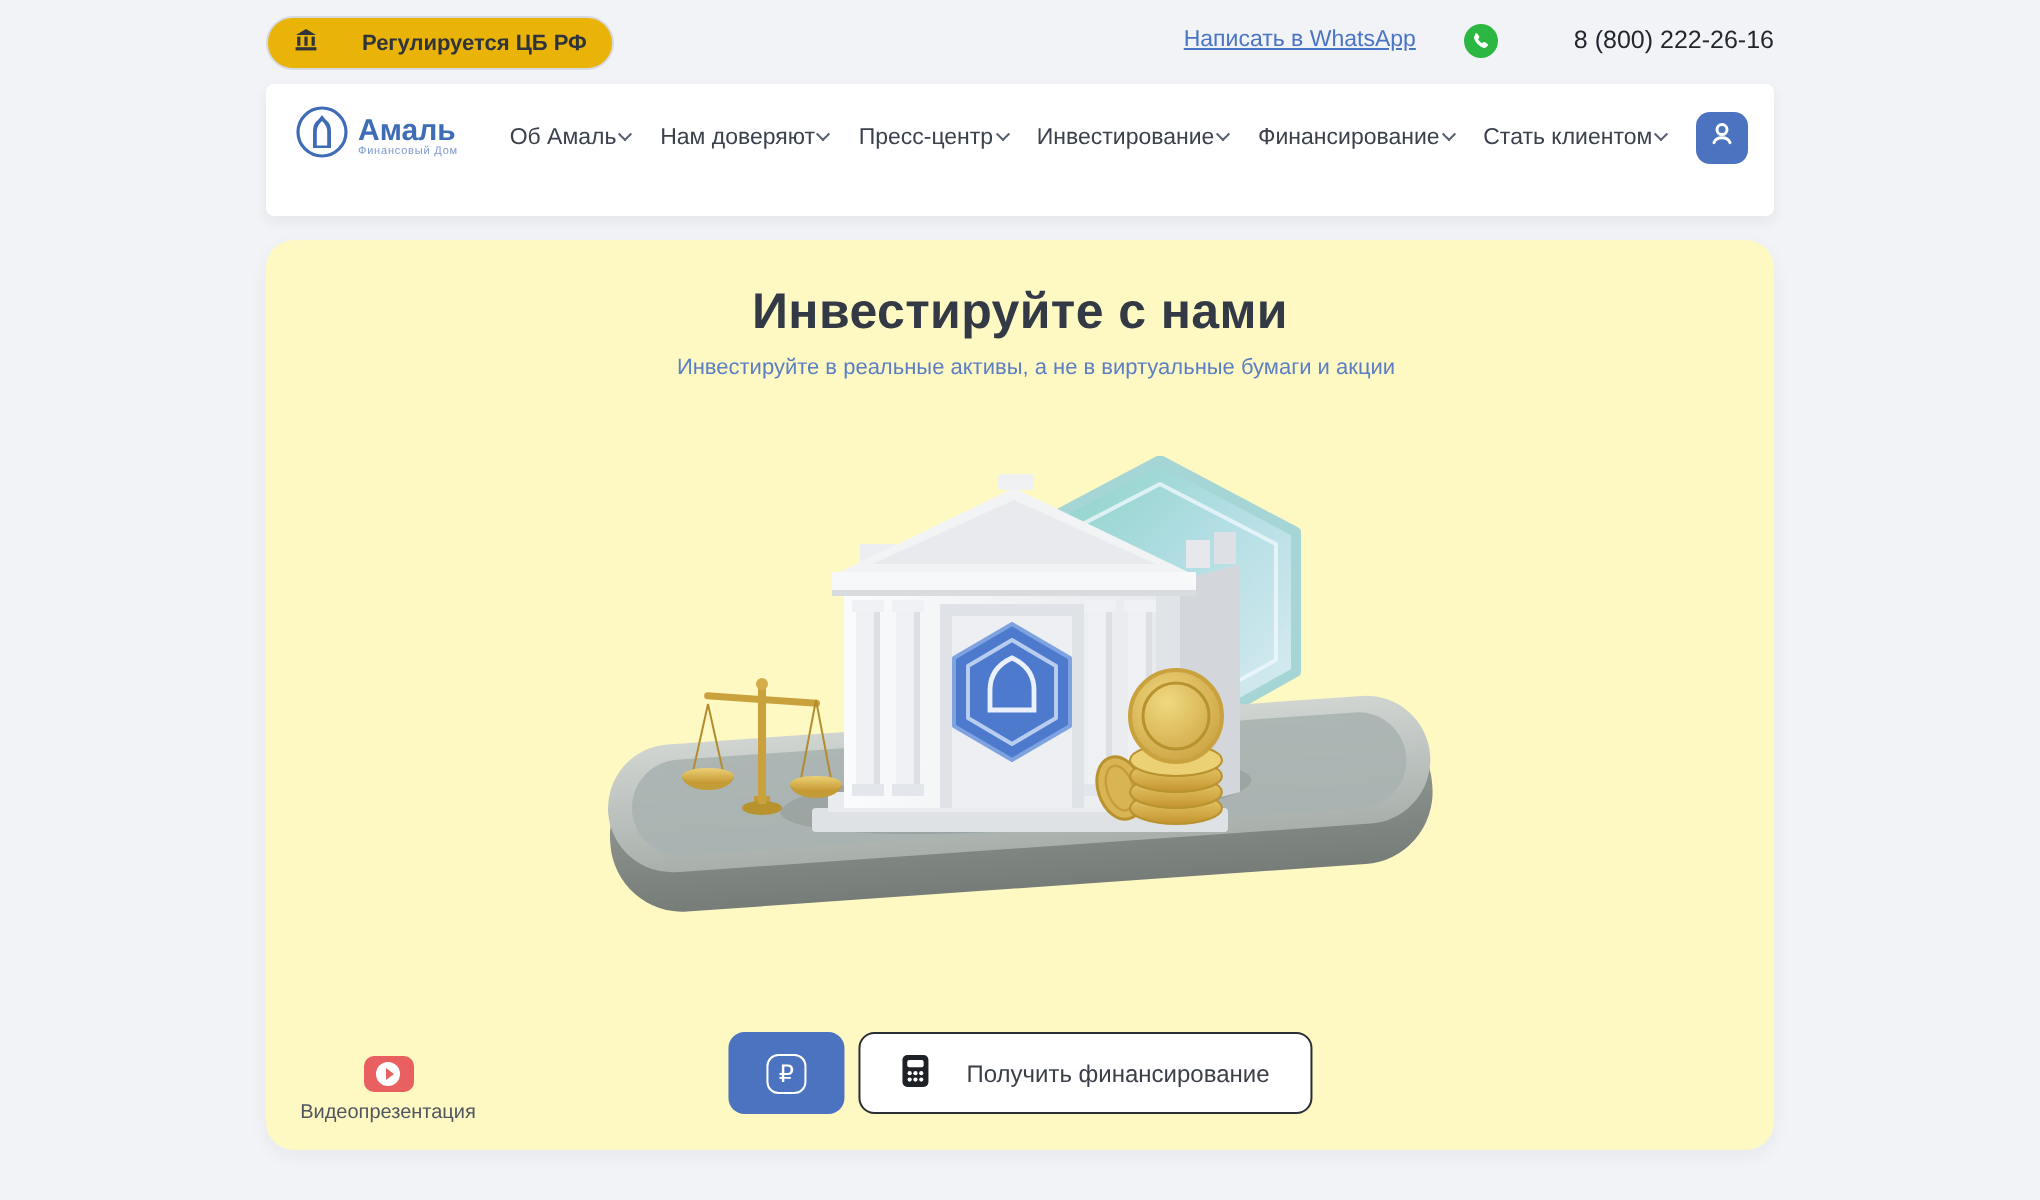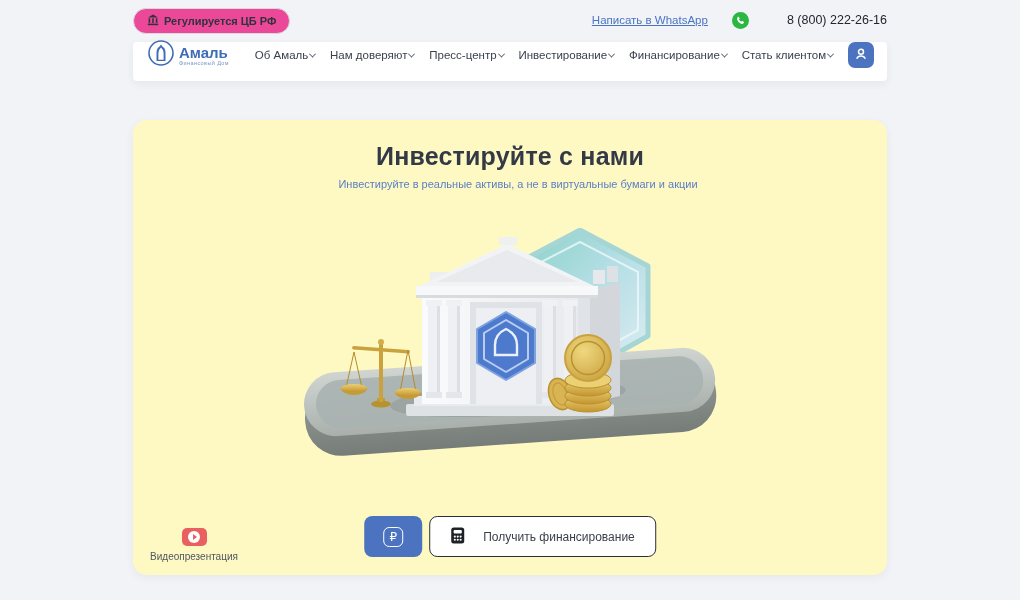--- a/index.html
+++ b/index.html
@@ -2,30 +2,30 @@
 <html><head>
 <meta charset="utf-8">
 <style>
   * { margin:0; padding:0; box-sizing:border-box; }
   html,body { width:1020px; height:600px; overflow:hidden;
     font-family:"Liberation Sans","DejaVu Sans",sans-serif;
     background:#f1f3f6; color:#343b47; }
 
   
   .topbar { position:absolute; left:0; top:0; width:1020px; height:40px; }
-  .reg-badge { position:absolute; left:133px; top:8px; display:inline-flex; align-items:center; gap:5px;
-    padding:5px 13px; border:1px solid #d6d9de; border-radius:14px; background:#ec4899;
+  .reg-badge { position:absolute; left:133px; top:8px; display:inline-flex; align-items:center; gap:22px;
+    padding:5px 13px; border:1px solid #d6d9de; border-radius:14px; background:#eab308;
     font-size:11px; font-weight:bold; color:#2e333c; cursor:pointer; }
   .top-right { position:absolute; right:133px; top:0; height:40px; display:flex; align-items:center; gap:24px; }
   .wa-link { font-size:11.5px; color:#4a74c4; text-decoration:underline; cursor:pointer; }
   .wa-icon { display:inline-flex; cursor:pointer; }
   .phone { font-size:12.5px; color:#22262e; font-weight:500; margin-left:14px; }
 
   
-  .nav-card { position:absolute; left:133px; top:42px; width:754px; height:39px; background:#fff;
+  .nav-card { position:absolute; left:133px; top:42px; width:754px; height:66px; background:#fff;
     border-radius:4px; box-shadow:0 3px 8px rgba(30,40,60,.06);
     display:flex; align-items:center; padding:0 13px 13px 15px; }
   .logo { display:flex; align-items:center; gap:5px; cursor:pointer; min-width:92px; }
   .logo-text .name { font-size:15px; font-weight:bold; color:#3e6db6; line-height:15px; }
   .logo-text .tagline { font-size:5.5px; color:#7b98cc; letter-spacing:.4px; }
   .menu { flex:1; display:flex; justify-content:space-evenly; align-items:center; }
   .menu-item { display:inline-flex; align-items:center; gap:2px; font-size:11.5px; color:#3b414d; cursor:pointer; }
   .chev { width:5px; height:5px; border-right:1.5px solid #596070; border-bottom:1.5px solid #596070;
     transform:rotate(45deg) translate(-1px,-1px); display:inline-block; }
   .account-btn { width:26px; height:26px; border-radius:7px; background:#4c73bf; border:none;

